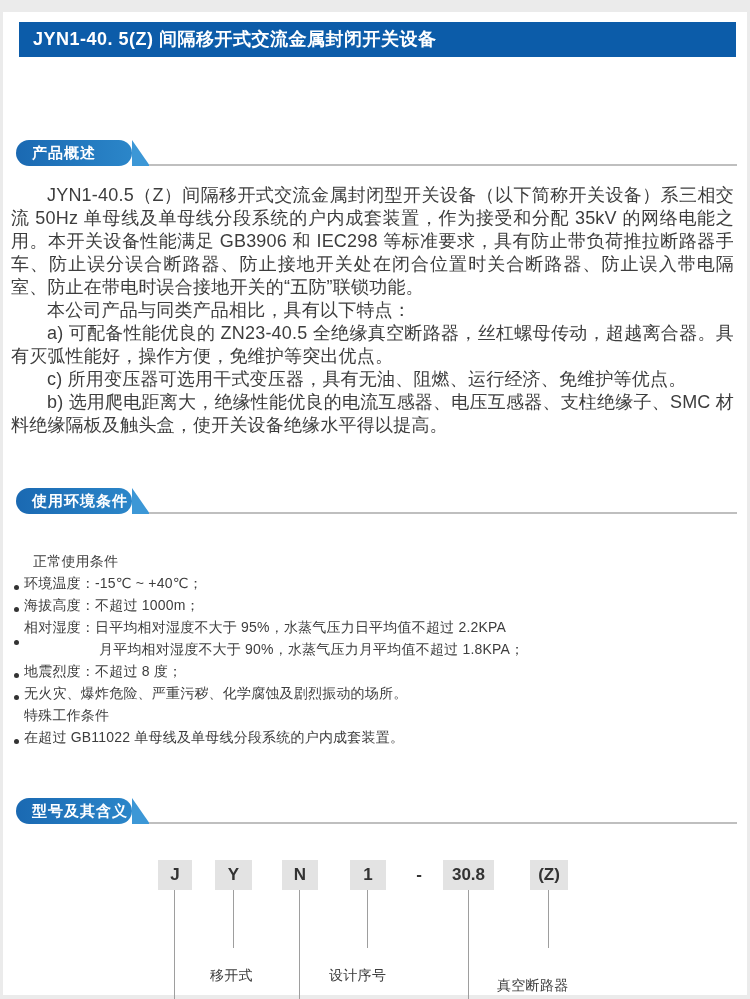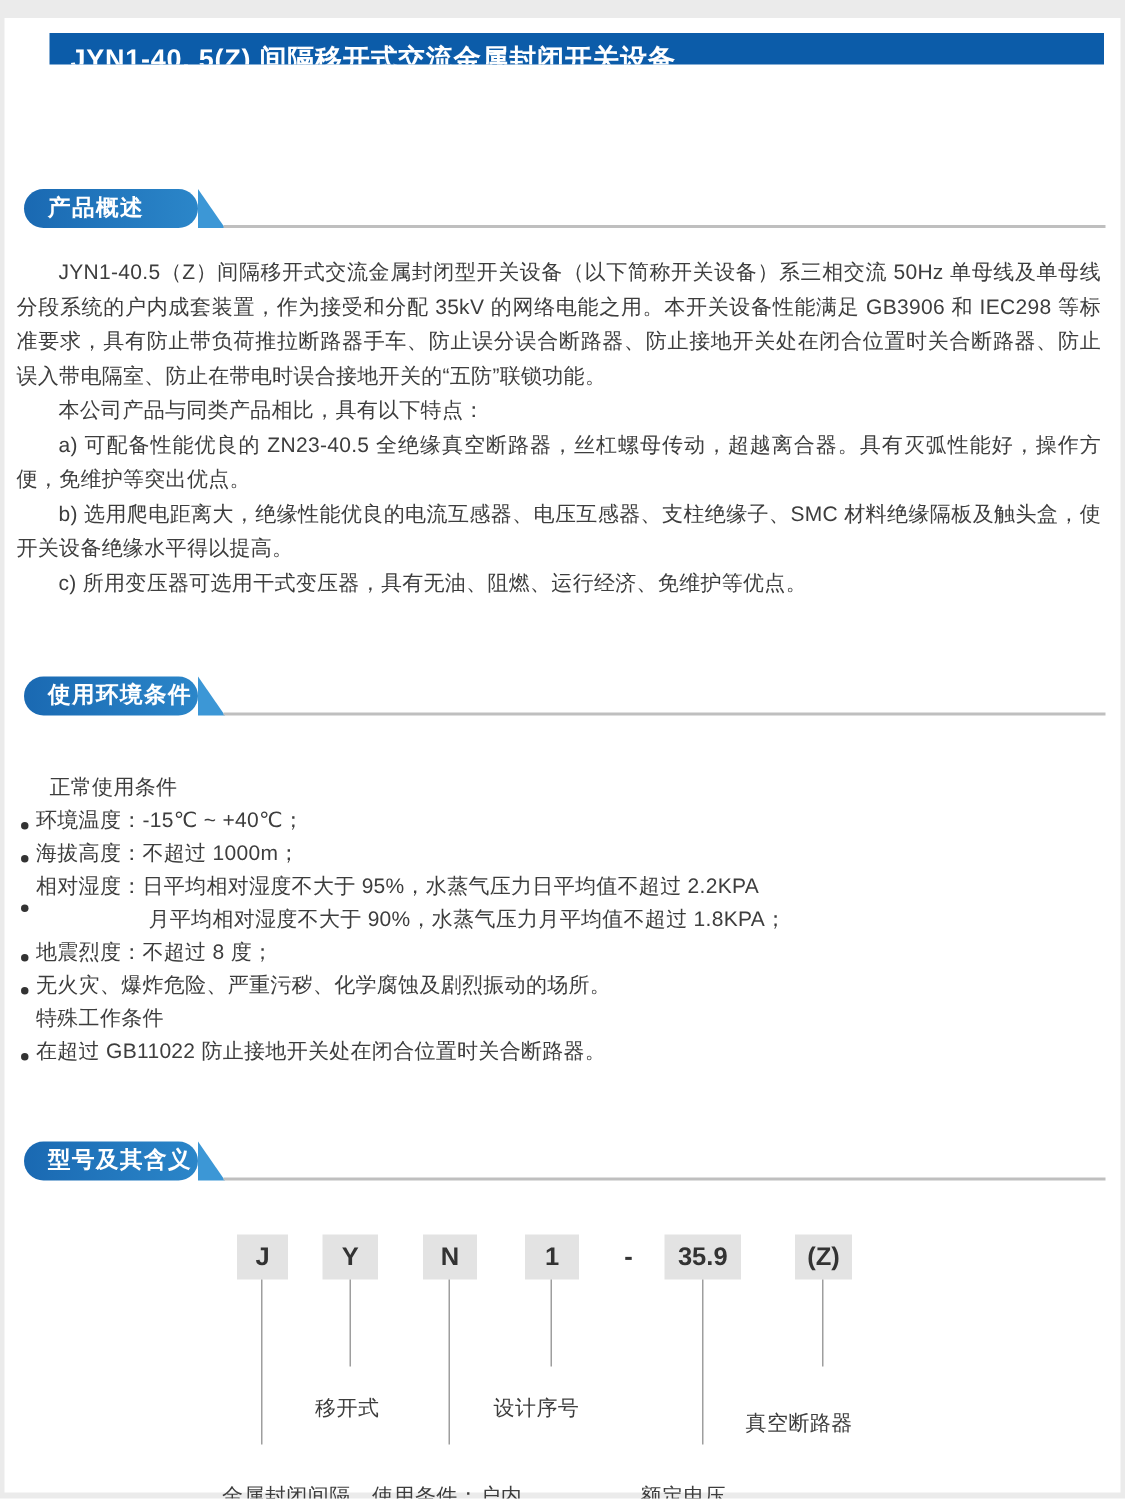--- a/index.html
+++ b/index.html
@@ -9,22 +9,22 @@
     font-family:"Liberation Sans","DejaVu Sans",sans-serif;
     position:relative;
   }
   .page {
     position:absolute; top:12px; left:3px; right:3px; bottom:4px;
     background:#ffffff;
   }
 
   
   .title-bar {
-    margin:10px 11px 0 30px;
-    height:21px; line-height:35px;
+    margin:10px 11px 0 16px;
+    height:35px; line-height:35px;
     background:#0c5ca9;
     color:#ffffff;
     font-size:18px; font-weight:bold;
     letter-spacing:0.5px;
     padding-left:14px;
     white-space:nowrap; overflow:hidden;
   }
 
   
   .banner-row { position:relative; margin:0 10px 0 13px; height:26px; }
@@ -43,21 +43,21 @@
     border-right:18px solid transparent;
   }
   .banner-rule {
     position:absolute; left:133px; right:0; bottom:0;
     height:2px; background:#bfbfbf;
   }
 
   
   .paras {
     margin:18px 13px 0 8px;
-    font-size:14px; line-height:23px;
+    font-size:18px; line-height:23px;
     color:#3d3d3d; text-align:justify;
     letter-spacing:0.2px;
   }
   .p { text-indent:2em; }
 
   
   .env {
     margin:36px 13px 0 8px;
     font-size:14px; line-height:22px;
     color:#3d3d3d; letter-spacing:0.2px;
@@ -122,22 +122,22 @@
   <div class="title-bar">JYN1-40. 5(Z) 间隔移开式交流金属封闭开关设备</div>
 
   <div class="banner-row mt-first">
     <div class="banner">产品概述</div>
     <div class="banner-rule"></div>
   </div>
   <div class="paras">
     <div class="p">JYN1-40.5（Z）间隔移开式交流金属封闭型开关设备（以下简称开关设备）系三相交流 50Hz 单母线及单母线分段系统的户内成套装置，作为接受和分配 35kV 的网络电能之用。本开关设备性能满足 GB3906 和 IEC298 等标准要求，具有防止带负荷推拉断路器手车、防止误分误合断路器、防止接地开关处在闭合位置时关合断路器、防止误入带电隔室、防止在带电时误合接地开关的“五防”联锁功能。</div>
     <div class="p">本公司产品与同类产品相比，具有以下特点：</div>
     <div class="p">a) 可配备性能优良的 ZN23-40.5 全绝缘真空断路器，丝杠螺母传动，超越离合器。具有灭弧性能好，操作方便，免维护等突出优点。</div>
+    <div class="p">c) 所用变压器可选用干式变压器，具有无油、阻燃、运行经济、免维护等优点。</div>
     <div class="p">b) 选用爬电距离大，绝缘性能优良的电流互感器、电压互感器、支柱绝缘子、SMC 材料绝缘隔板及触头盒，使开关设备绝缘水平得以提高。</div>
-    <div class="p">c) 所用变压器可选用干式变压器，具有无油、阻燃、运行经济、免维护等优点。</div>
   </div>
 
   <div class="banner-row mt-sec2">
     <div class="banner">使用环境条件</div>
     <div class="banner-rule"></div>
   </div>
   <div class="env">
     <div class="env-intro">正常使用条件</div>
 
     <div class="env-item">
@@ -162,36 +162,36 @@
     <div class="env-item">
       <span class="dot"></span>
       <div class="env-text">无火灾、爆炸危险、严重污秽、化学腐蚀及剧烈振动的场所。</div>
     </div>
     <div class="env-item no-bullet">
       <span class="dot"></span>
       <div class="env-text">特殊工作条件</div>
     </div>
     <div class="env-item">
       <span class="dot"></span>
-      <div class="env-text">在超过 GB11022 防止接地开关处在闭合位置时关合断路器。</div>
+      <div class="env-text">在超过 GB11022 单母线及单母线分段系统的户内成套装置。</div>
     </div>
   </div>
 
   <div class="banner-row mt-sec3">
     <div class="banner">型号及其含义</div>
     <div class="banner-rule"></div>
   </div>
 
   <div class="diagram">
     <div class="tok tok-0">J</div>
     <div class="tok tok-1">Y</div>
     <div class="tok tok-2">N</div>
     <div class="tok tok-3">1</div>
     <div class="tok tok-4 dash">-</div>
-    <div class="tok tok-5">35.9</div>
+    <div class="tok tok-5">30.8</div>
     <div class="tok tok-6">(Z)</div>
 
     <div class="vline vl-j"></div>
     <div class="vline vl-y"></div>
     <div class="vline vl-n"></div>
     <div class="vline vl-1"></div>
     <div class="vline vl-v"></div>
     <div class="vline vl-z"></div>
 
     <div class="dlabel lb-y">移开式</div>

